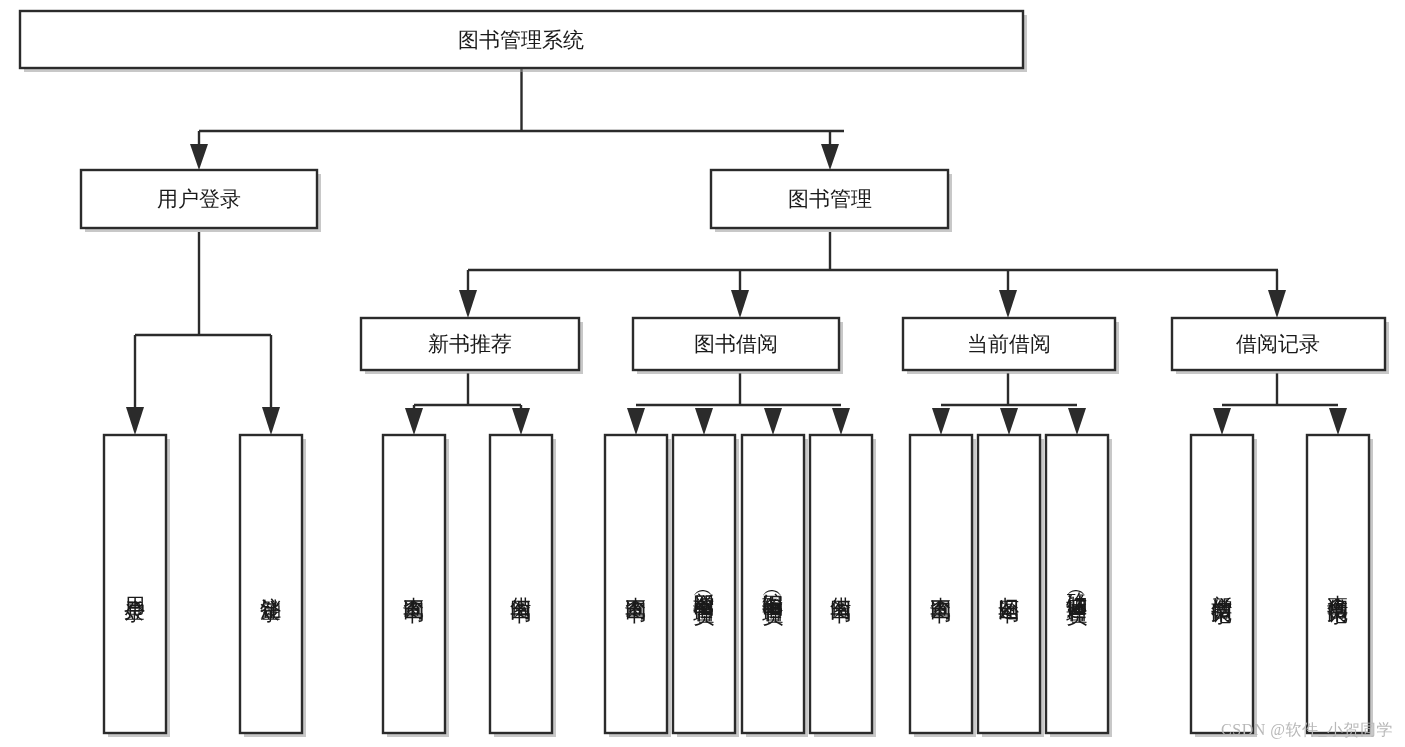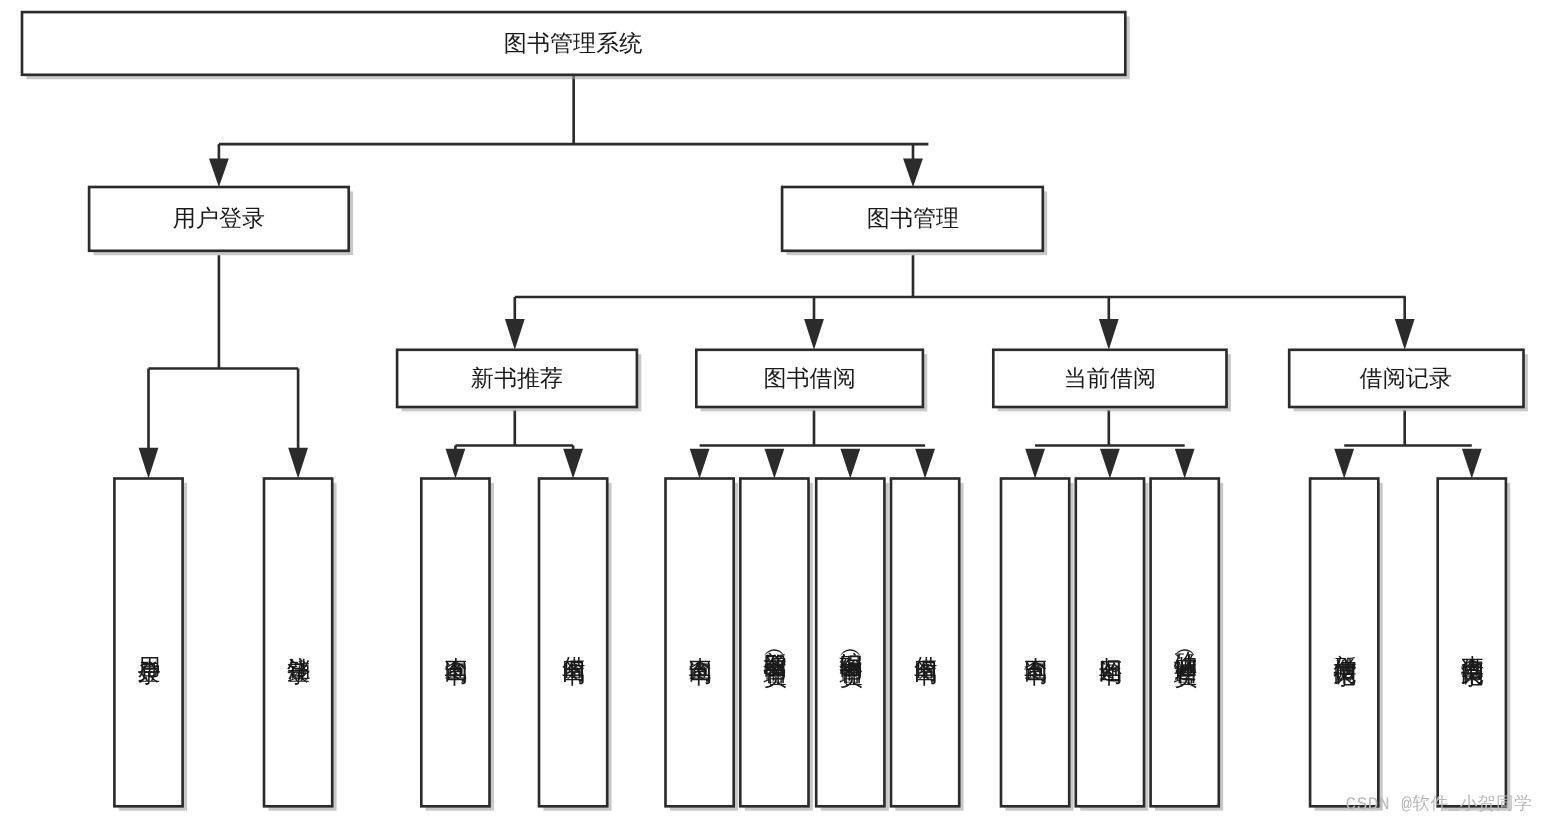--- a/index.html
+++ b/index.html
@@ -61,21 +61,21 @@
     color: #1a1a1a;
     letter-spacing: 2px;
     text-align: center;
     white-space: nowrap;
     user-select: none;
   }
   .watermark {
     position: absolute;
     right: 12px;
     bottom: 6px;
-    font-family: Liberation Mono, monospace;
+    font-family: Liberation Serif, serif;
     font-size: 16px;
     color: #b8b8b8;
     letter-spacing: 0.5px;
     user-select: none;
   }
 </style>
 </head>
 <body>
 
 <div id="diagram-root">

